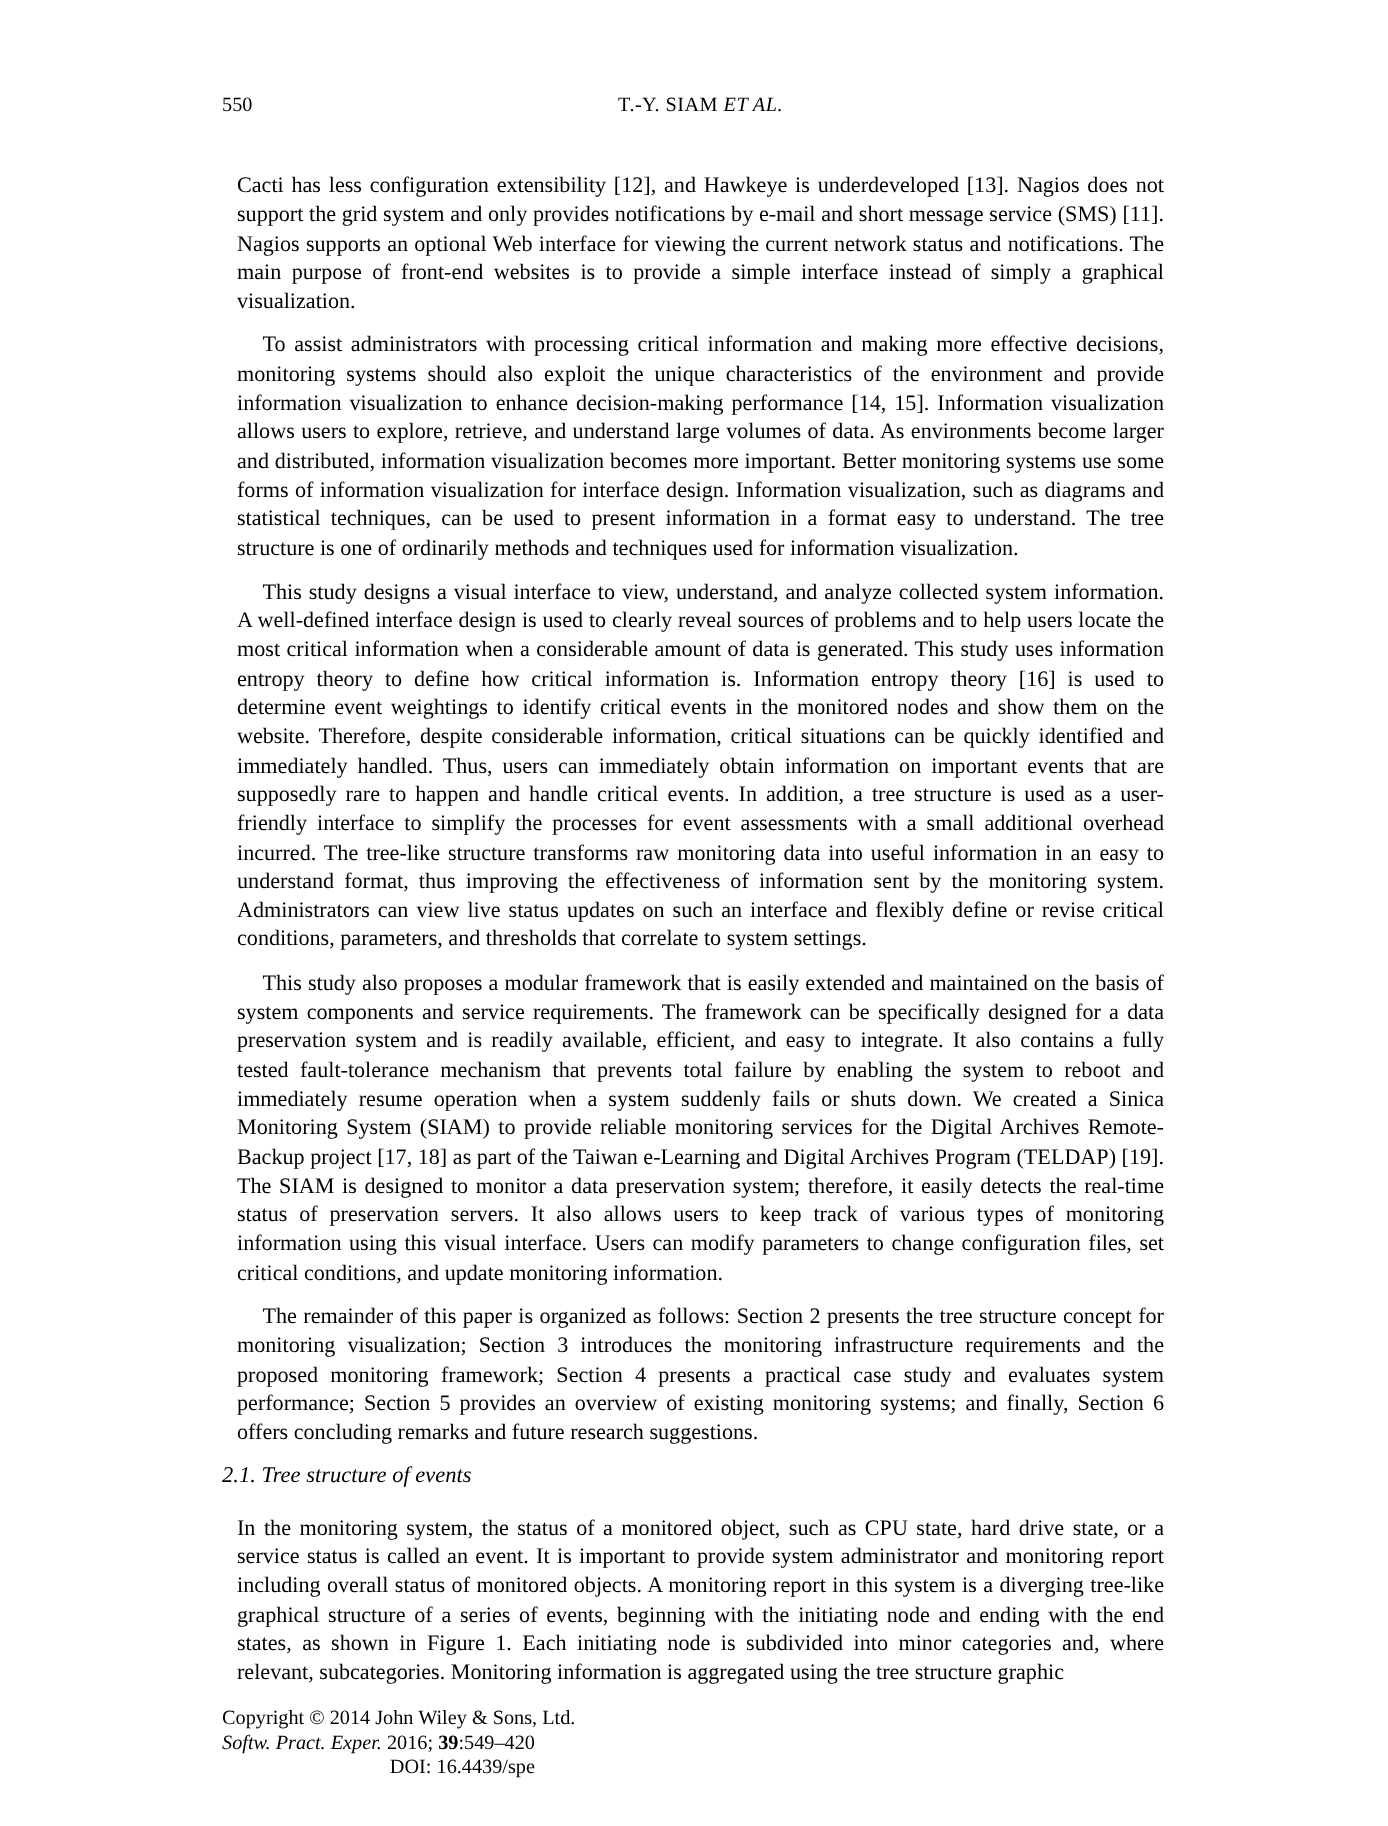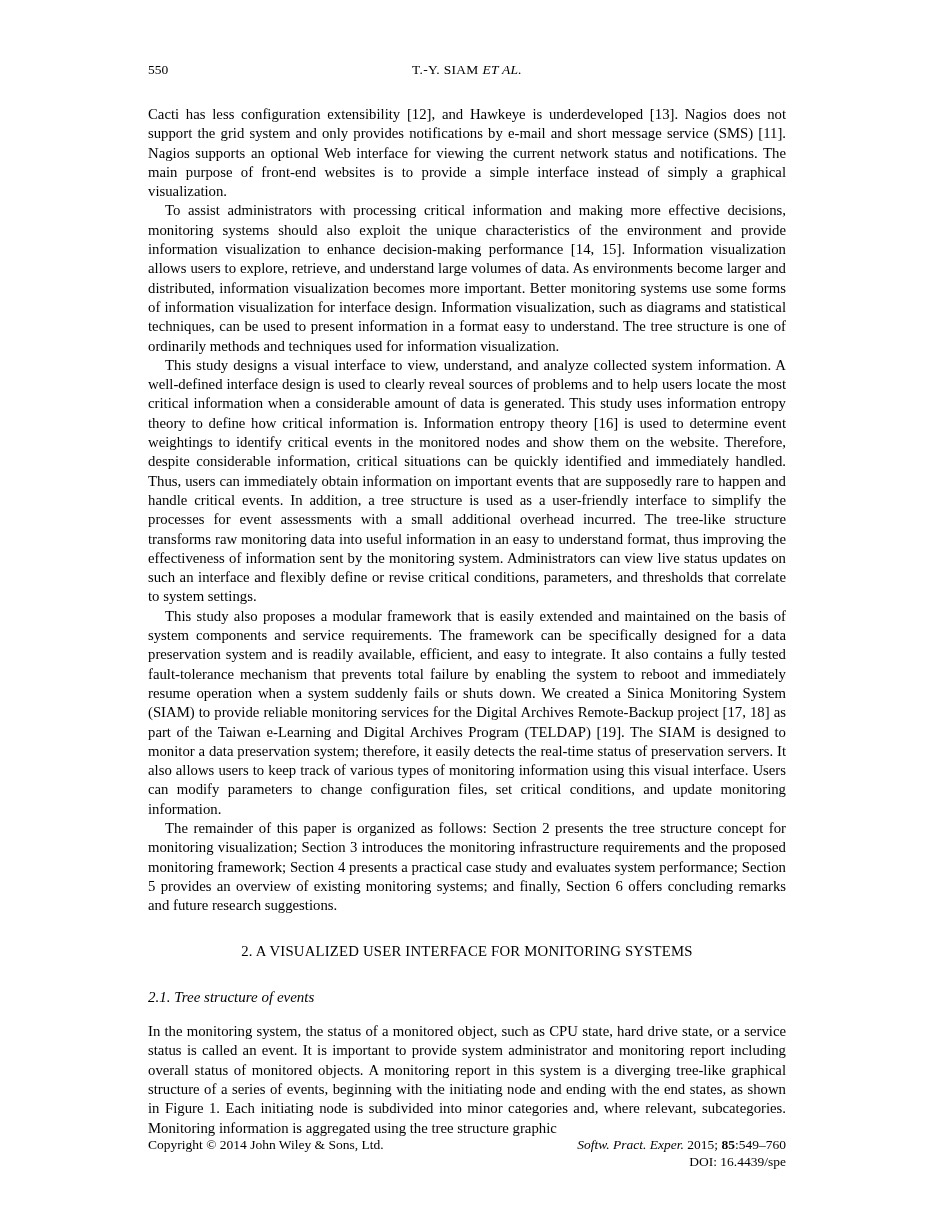--- a/index.html
+++ b/index.html
@@ -41,21 +41,21 @@
   .content {
     position: absolute;
     top: 105px;
     left: 148px;
     right: 139px;
     font-size: 14.75px;
     line-height: 19.3px;
     text-align: justify;
   }
   .content p {
-    margin: 0;
+    margin: 10px;
     text-indent: 17px;
   }
   .content p.no-indent {
     text-indent: 0;
   }
   .section-heading {
     margin: 27px 0 26px 0;
     font-size: 14.75px;
     font-weight: normal;
     text-align: center;
@@ -69,22 +69,22 @@
     text-align: left;
   }
   .page-footer {
     position: absolute;
     top: 1137px;
     left: 148px;
     right: 139px;
     font-size: 13.5px;
     line-height: 16.5px;
     display: flex;
-    justify-content: space-between;
     align-items: flex-start;
+    flex-direction: column;
   }
   .footer-right {
     text-align: right;
   }
   .italic { font-style: italic; }
   .bold { font-weight: bold; }
 </style>
 </head>
 <body>
 
@@ -98,32 +98,31 @@
     </div>
   </div>
 
   <div class="content">
     <p class="no-indent">Cacti has less configuration extensibility [12], and Hawkeye is underdeveloped [13]. Nagios does not support the grid system and only provides notifications by e-mail and short message service (SMS) [11]. Nagios supports an optional Web interface for viewing the current network status and notifications. The main purpose of front-end websites is to provide a simple interface instead of simply a graphical visualization.</p>
     <p>To assist administrators with processing critical information and making more effective decisions, monitoring systems should also exploit the unique characteristics of the environment and provide information visualization to enhance decision-making performance [14, 15]. Information visualization allows users to explore, retrieve, and understand large volumes of data. As environments become larger and distributed, information visualization becomes more important. Better monitoring systems use some forms of information visualization for interface design. Information visualization, such as diagrams and statistical techniques, can be used to present information in a format easy to understand. The tree structure is one of ordinarily methods and techniques used for information visualization.</p>
     <p>This study designs a visual interface to view, understand, and analyze collected system information. A well-defined interface design is used to clearly reveal sources of problems and to help users locate the most critical information when a considerable amount of data is generated. This study uses information entropy theory to define how critical information is. Information entropy theory [16] is used to determine event weightings to identify critical events in the monitored nodes and show them on the website. Therefore, despite considerable information, critical situations can be quickly identified and immediately handled. Thus, users can immediately obtain information on important events that are supposedly rare to happen and handle critical events. In addition, a tree structure is used as a user-friendly interface to simplify the processes for event assessments with a small additional overhead incurred. The tree-like structure transforms raw monitoring data into useful information in an easy to understand format, thus improving the effectiveness of information sent by the monitoring system. Administrators can view live status updates on such an interface and flexibly define or revise critical conditions, parameters, and thresholds that correlate to system settings.</p>
     <p>This study also proposes a modular framework that is easily extended and maintained on the basis of system components and service requirements. The framework can be specifically designed for a data preservation system and is readily available, efficient, and easy to integrate. It also contains a fully tested fault-tolerance mechanism that prevents total failure by enabling the system to reboot and immediately resume operation when a system suddenly fails or shuts down. We created a Sinica Monitoring System (SIAM) to provide reliable monitoring services for the Digital Archives Remote-Backup project [17, 18] as part of the Taiwan e-Learning and Digital Archives Program (TELDAP) [19]. The SIAM is designed to monitor a data preservation system; therefore, it easily detects the real-time status of preservation servers. It also allows users to keep track of various types of monitoring information using this visual interface. Users can modify parameters to change configuration files, set critical conditions, and update monitoring information.</p>
     <p>The remainder of this paper is organized as follows: Section 2 presents the tree structure concept for monitoring visualization; Section 3 introduces the monitoring infrastructure requirements and the proposed monitoring framework; Section 4 presents a practical case study and evaluates system performance; Section 5 provides an overview of existing monitoring systems; and finally, Section 6 offers concluding remarks and future research suggestions.</p>
 
-    <h2 class="section-heading">2. A VISUALIZED USER INTERFACE FOR MONITORING SYSTEMS</h2>
 
     <h3 class="subsection-heading">2.1. Tree structure of events</h3>
 
     <p class="no-indent">In the monitoring system, the status of a monitored object, such as CPU state, hard drive state, or a service status is called an event. It is important to provide system administrator and monitoring report including overall status of monitored objects. A monitoring report in this system is a diverging tree-like graphical structure of a series of events, beginning with the initiating node and ending with the end states, as shown in Figure 1. Each initiating node is subdivided into minor categories and, where relevant, subcategories. Monitoring information is aggregated using the tree structure graphic</p>
   </div>
 
   <div class="page-footer">
     <div class="footer-left">Copyright © 2014 John Wiley &amp; Sons, Ltd.</div>
     <div class="footer-right">
       <div class="cite-line">
         <span class="italic">Softw. Pract. Exper.</span>
-        <span>2015;</span>
-        <span class="bold">85</span><span>:549–760</span>
+        <span>2016;</span>
+        <span class="bold">39</span><span>:549–420</span>
       </div>
       <div>DOI: 16.4439/spe</div>
     </div>
   </div>
 
 </div>
 
 </body></html>

